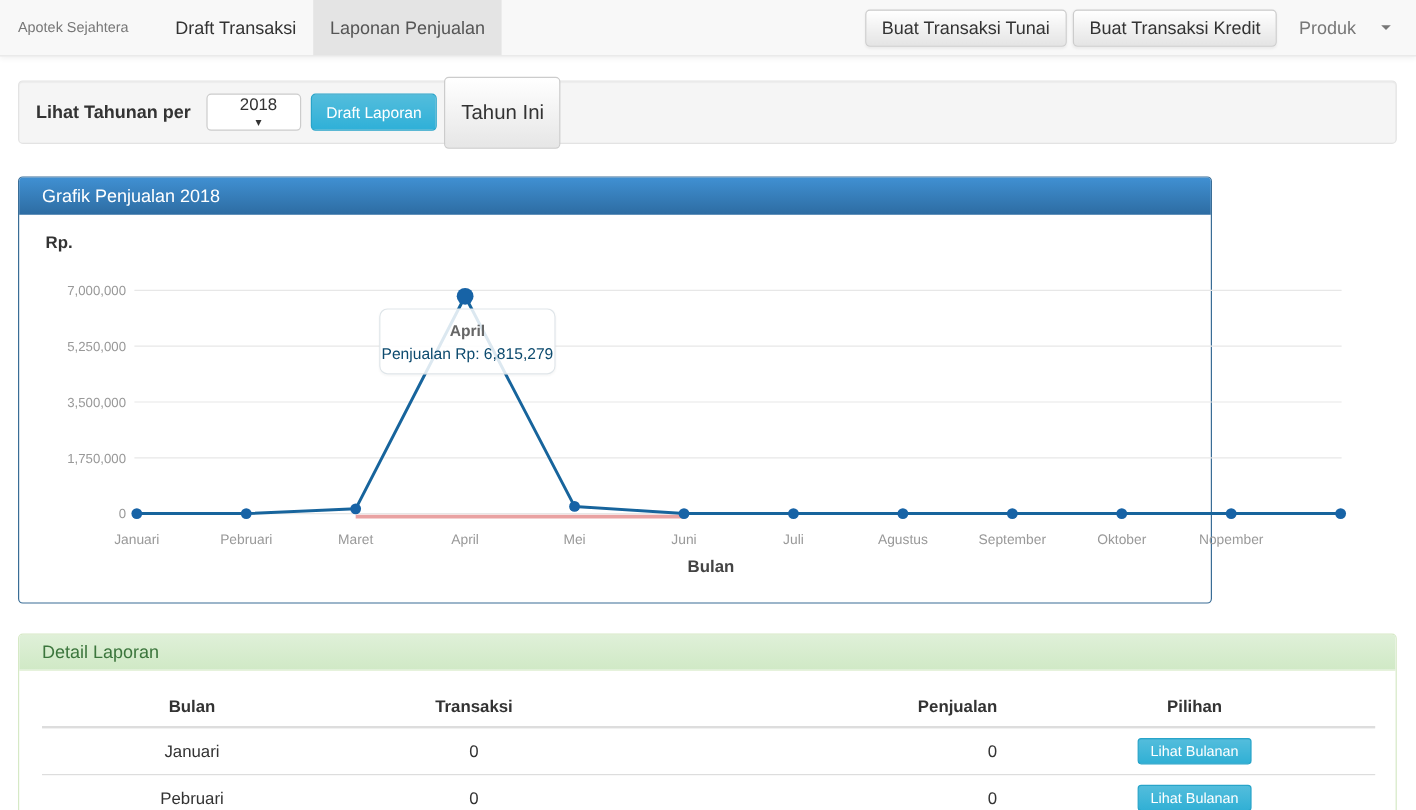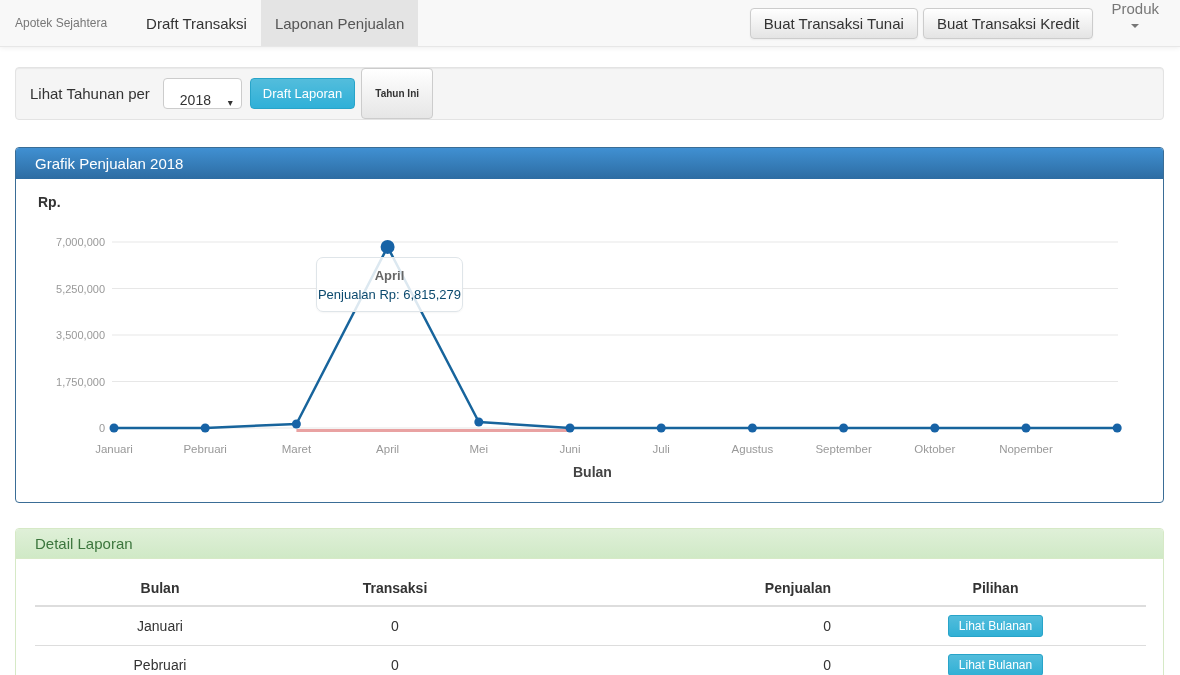--- a/index.html
+++ b/index.html
@@ -20,47 +20,47 @@
   .nav-item { font-size:15px; color:#777; line-height:47px; padding:0 14px; cursor:pointer; white-space:nowrap; }
   .nav-item.emph { color:#333; }
   .nav-item.active { background:#e4e4e4; color:#555; }
   .navbar-right { margin-left:auto; display:flex; align-items:center; padding-right:8px; }
   .btn { border-radius:4px; cursor:pointer; font-family:"Liberation Sans",sans-serif; }
   .nav-btn {
     background:linear-gradient(180deg,#ffffff,#e4e4e4);
     border:1px solid #ccc; color:#333; font-size:15px;
     padding:6px 13px; margin-right:5px; box-shadow:0 1px 2px rgba(0,0,0,0.05);
   }
-  .dropdown-link { display:flex; align-items:center; gap:7px; color:#777; font-size:15px; padding:0 13px; cursor:pointer; height:47px;flex-direction:column; }
+  .dropdown-link { display:flex; align-items:center; gap:21px; color:#777; font-size:15px; padding:0 13px; cursor:pointer; height:47px; }
   .caret { width:0; height:0; border-left:4px solid transparent; border-right:4px solid transparent; border-top:4px solid #777; }
   
   .well {
     position:absolute; left:15px; top:67px; width:1149px; height:53px;
     background:#f5f5f5; border:1px solid #e3e3e3; border-radius:4px;
     box-shadow:inset 0 1px 1px rgba(0,0,0,0.05);
     display:flex; align-items:center; padding-left:14px;
   }
-  .filter-label { font-weight:normal; font-size:15px; color:#333; margin-right:13px; }
+  .filter-label { font-weight:bold; font-size:15px; color:#333; margin-right:13px; }
   .year-select {
     width:79px; height:31px; background:#fff; border:1px solid #ccc; border-radius:4px;
-    display:flex; align-items:flex-end; justify-content:space-between;
-    padding:0 8px 0 16px; font-size:14px; color:#333; cursor:pointer;
+    display:flex; align-items:center; justify-content:space-between;
+    padding:0 8px 0 16px; font-size:14px; color:#333; cursor:pointer;flex-direction:column;
   }
   .select-caret { font-size:10px; color:#333; }
   .btn-info {
     background:linear-gradient(180deg,#53bddc,#2fb0d8);
     border:1px solid #28a4c9; color:#fff; font-size:13px; padding:7px 12px; margin-left:8px;
   }
   .btn-plain {
     background:linear-gradient(180deg,#ffffff,#e6e6e6);
-    border:1px solid #ccc; color:#333; font-size:10px; padding:19px 13px; margin-left:6px;font-weight:bold;
+    border:1px solid #ccc; color:#333; font-size:17px; padding:19px 13px; margin-left:6px;
   }
   
   .panel-chart {
-    position:absolute; left:15px; top:147px; width:1149px; height:356px;
+    position:absolute; left:15px; top:147px; width:995px; height:356px;
     background:#fff; border:1px solid #3a6d96; border-radius:4px;
   }
   .panel-chart-heading {
     height:31px; background:linear-gradient(180deg,#4090d2,#2d6ca2);
     border-radius:3px 3px 0 0; color:#fff; font-size:15px; line-height:31px; padding-left:19px;
   }
   .chart-body { position:relative; width:1147px; height:323px; }
   .rp-label { position:absolute; left:22px; top:15px; font-weight:bold; font-size:14px; color:#333; }
   svg.chart { position:absolute; left:0; top:0; font-family:"Liberation Sans",sans-serif; }
   .tooltip-box {

